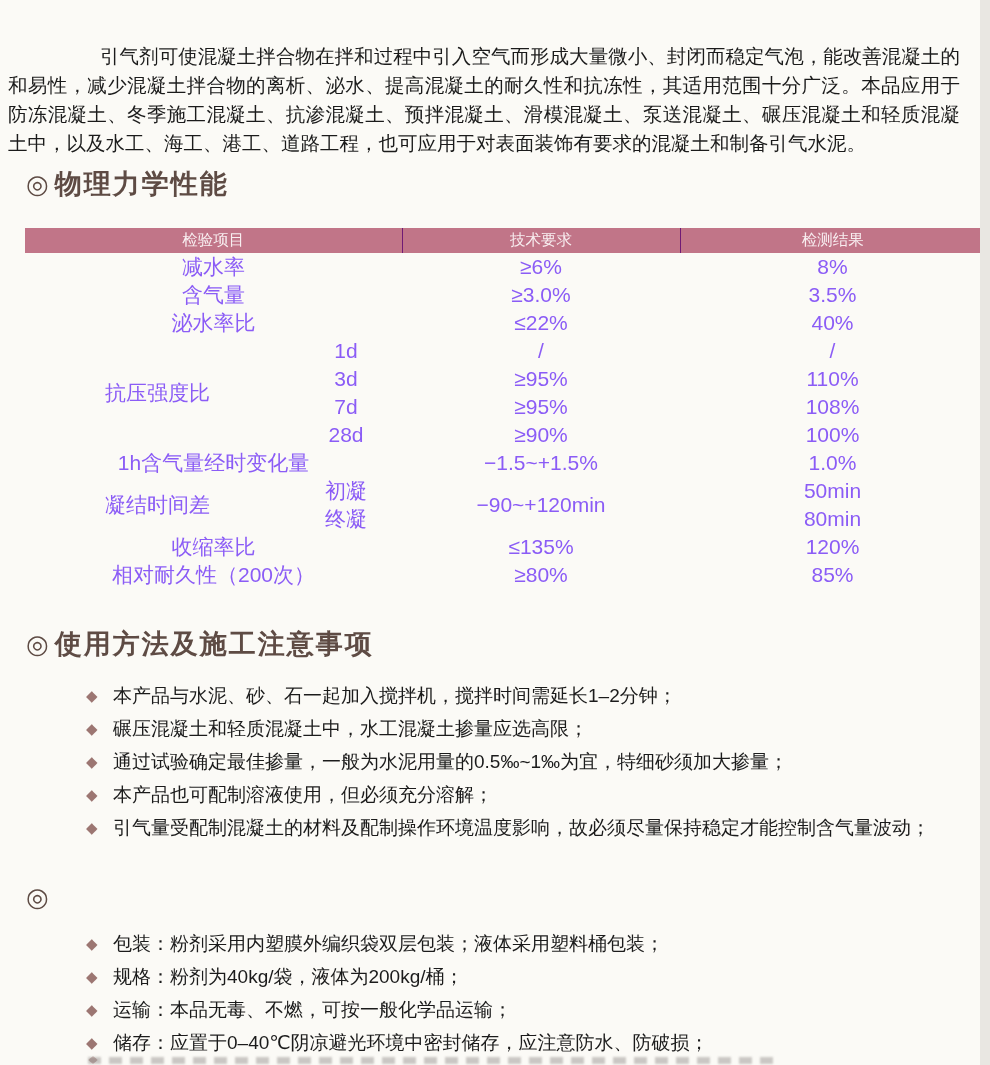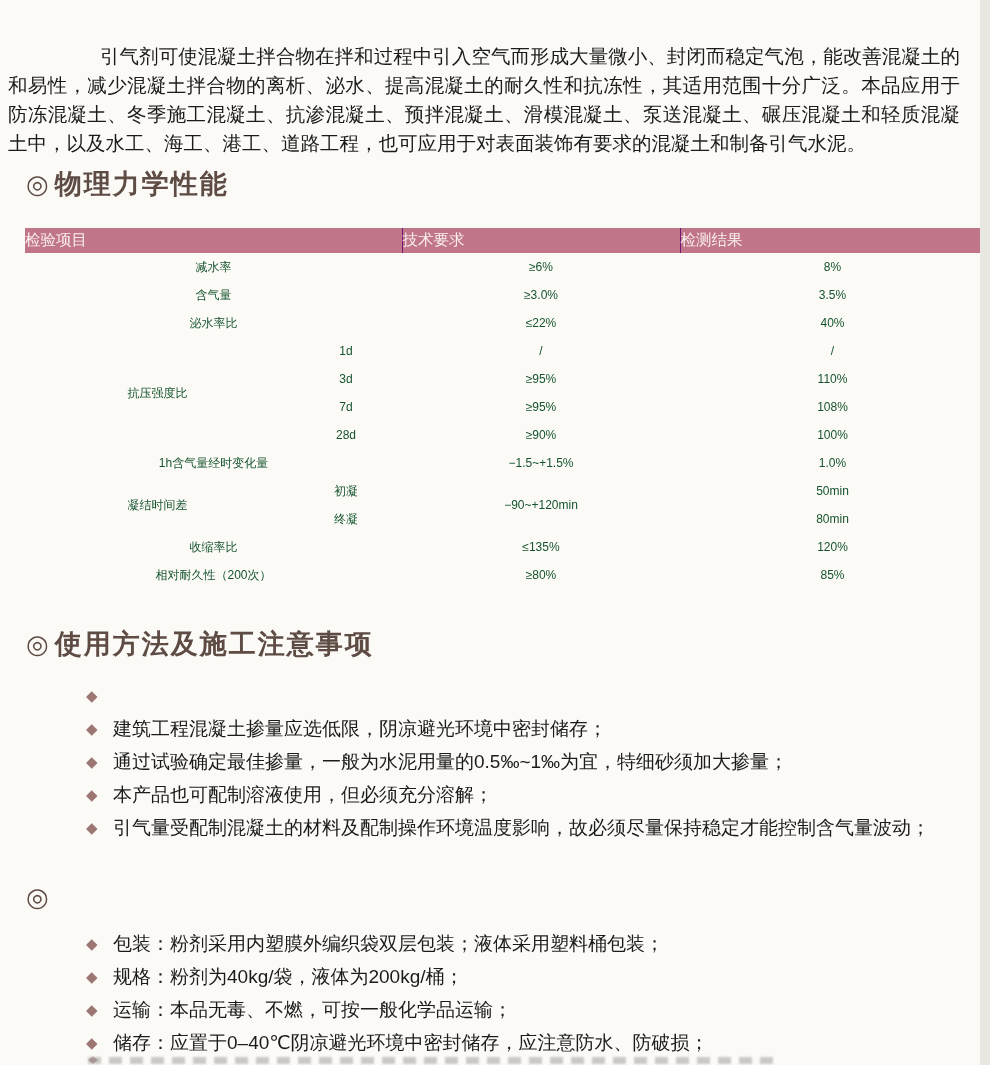--- a/index.html
+++ b/index.html
@@ -22,26 +22,26 @@
   }
   .heading .marker{font-weight:normal;font-size:26px;margin-right:6px;letter-spacing:0;}
   .h-physical{top:166px;}
   .h-usage{top:626px;}
   .h-packaging{top:882px;}
   
   .table-wrap{position:absolute;top:228px;left:25px;width:960px;}
   table.props{border-collapse:collapse;table-layout:fixed;width:960px;}
   table.props th{
     background:#c17588;color:#f8eef0;font-weight:normal;
-    font-size:15.5px;height:25px;padding:0;text-align:left;
+    font-size:15.5px;height:25px;padding:0;text-align:center;
   }
   table.props th.sep{border-left:1px solid #701a75;}
   table.props td{
     height:28px;padding:0;text-align:center;vertical-align:middle;
-    font-size:12px;color:#14532d;background:transparent;border:none;
+    font-size:21px;color:#8b5cf6;background:transparent;border:none;
   }
   td.group{font-size:17px;}
   
   .blist{position:absolute;left:86px;width:880px;}
   .l-usage{top:679px;}
   .l-packaging{top:927px;}
   .bullet-line{display:flex;align-items:flex-start;height:33px;line-height:33px;}
   .bullet-line .diamond{
     color:#9c7672;font-size:15px;width:15px;flex:0 0 15px;line-height:33px;
   }
@@ -157,24 +157,25 @@
   </div>
 
   <div class="heading h-usage">
     <span class="marker">◎</span>
     <span>使用方法及施工注意事项</span>
   </div>
 
   <div class="blist l-usage">
     <div class="bullet-line">
       <span class="diamond">◆</span>
-    </div>
-    <div class="bullet-line">
-      <span class="diamond">◆</span>
-      <span class="btext">建筑工程混凝土掺量应选低限，阴凉避光环境中密封储存；</span>
+      <span class="btext">本产品与水泥、砂、石一起加入搅拌机，搅拌时间需延长1–2分钟；</span>
+    </div>
+    <div class="bullet-line">
+      <span class="diamond">◆</span>
+      <span class="btext">碾压混凝土和轻质混凝土中，水工混凝土掺量应选高限；</span>
     </div>
     <div class="bullet-line">
       <span class="diamond">◆</span>
       <span class="btext">通过试验确定最佳掺量，一般为水泥用量的0.5‰~1‰为宜，特细砂须加大掺量；</span>
     </div>
     <div class="bullet-line">
       <span class="diamond">◆</span>
       <span class="btext">本产品也可配制溶液使用，但必须充分溶解；</span>
     </div>
     <div class="bullet-line">

